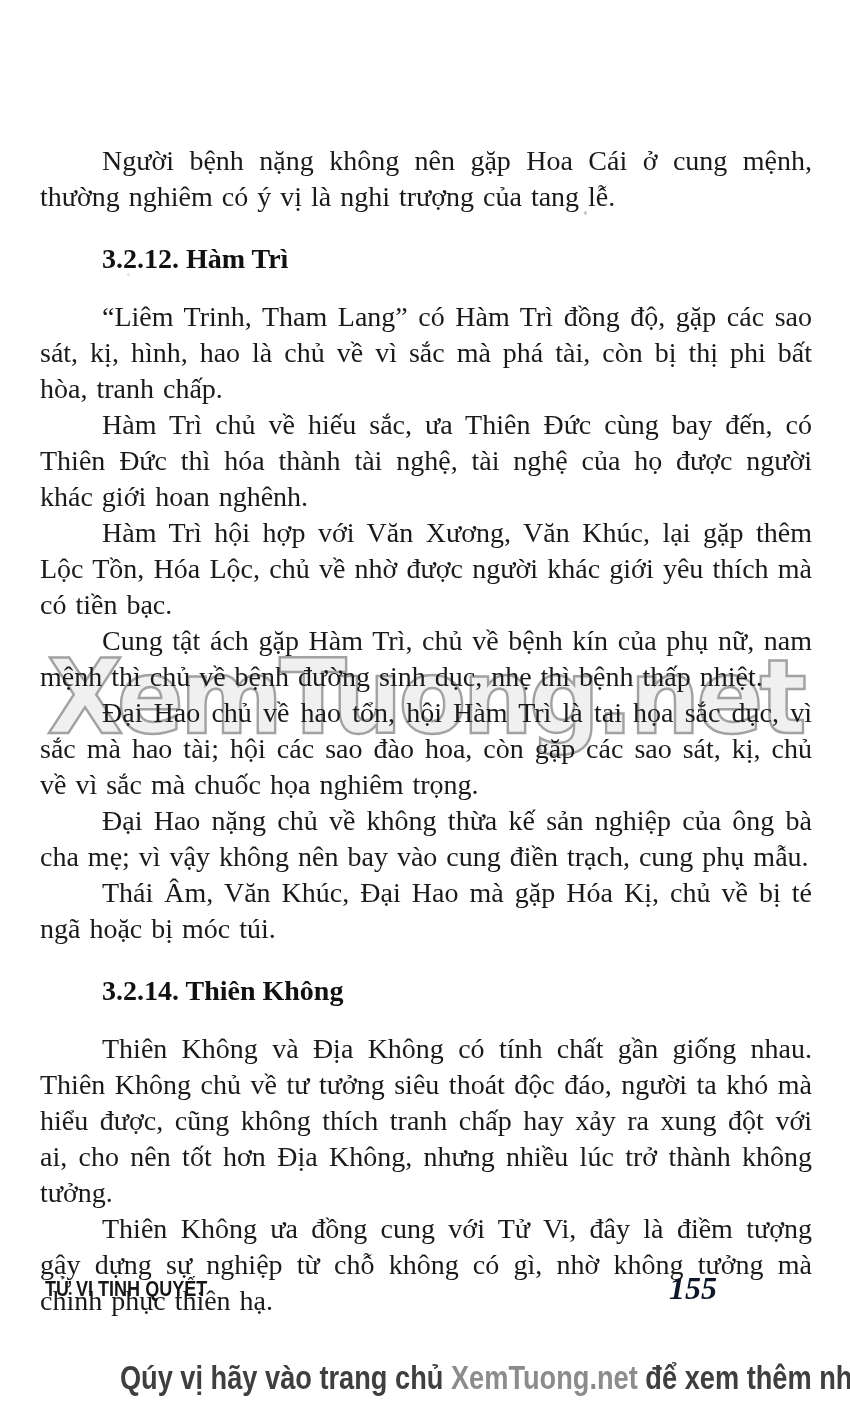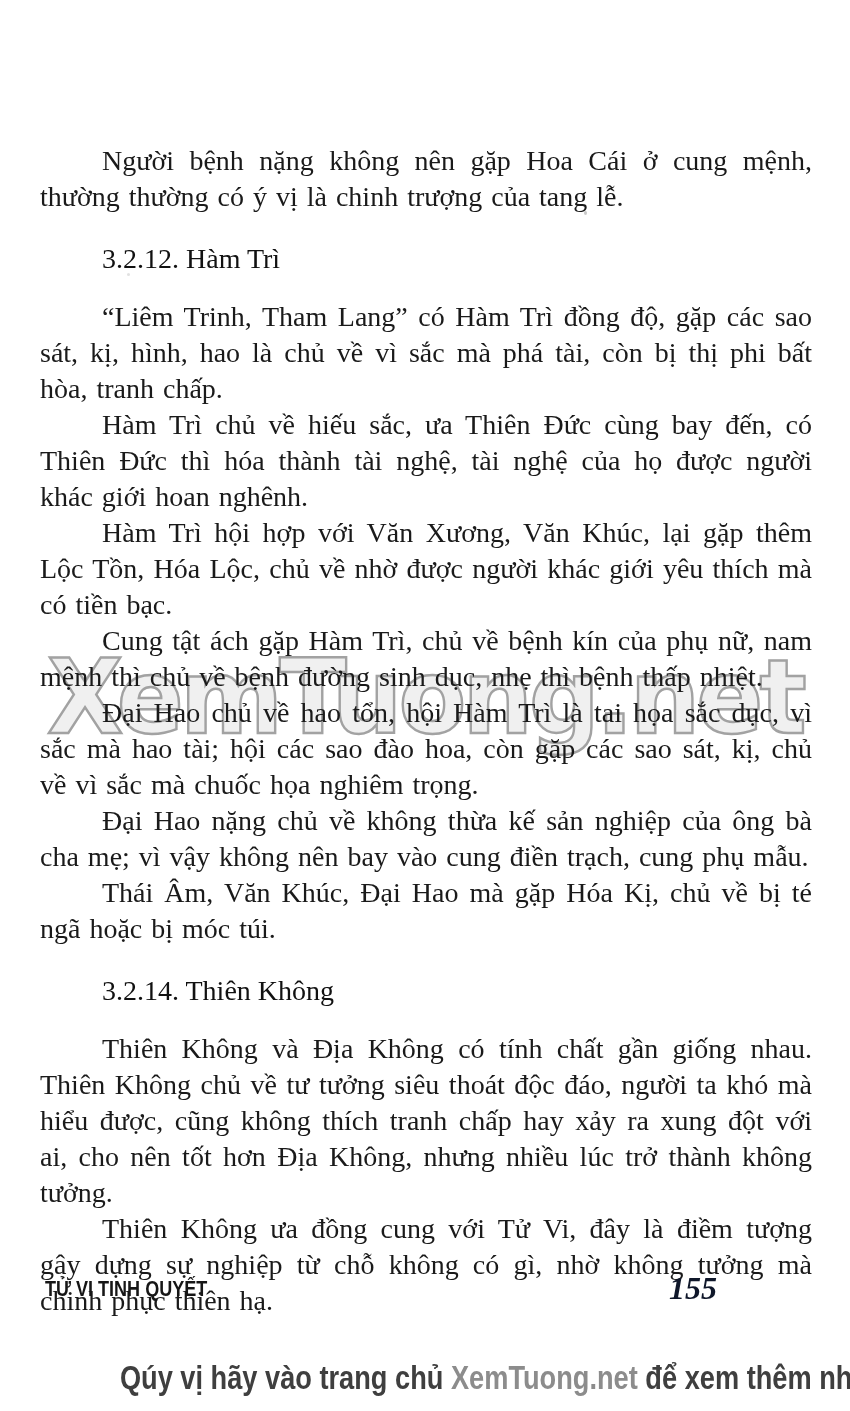--- a/index.html
+++ b/index.html
@@ -53,21 +53,21 @@
     line-height: 36px;
     text-align: justify;
     text-indent: 62px;
     word-spacing: 2px;
     color: #1a1a1a;
   }
 
   .heading {
     font-size: 28px;
     line-height: 36px;
-    font-weight: normal;
+    font-weight: bold;
     margin: 26px 0 22px 62px;
     color: #111111;
   }
 
   
   .footer {
     position: absolute;
     top: 1234px;
     left: 45px;
     width: 772px;
@@ -139,21 +139,21 @@
 <body>
 
 <div class="page">
 
   <div class="watermark">XemTuong.net</div>
 
   <div class="speck speck-1"></div>
   <div class="speck speck-2"></div>
 
   <div class="text-flow">
-    <p class="para">Người bệnh nặng không nên gặp Hoa Cái ở cung mệnh, thường thường có ý vị là chinh trượng của tang lễ.</p>
+    <p class="para">Người bệnh nặng không nên gặp Hoa Cái ở cung mệnh, thường nghiêm có ý vị là nghi trượng của tang lễ.</p>
     <h3 class="heading">3.2.12. Hàm Trì</h3>
     <p class="para">“Liêm Trinh, Tham Lang” có Hàm Trì đồng độ, gặp các sao sát, kị, hình, hao là chủ về vì sắc mà phá tài, còn bị thị phi bất hòa, tranh chấp.</p>
     <p class="para">Hàm Trì chủ về hiếu sắc, ưa Thiên Đức cùng bay đến, có Thiên Đức thì hóa thành tài nghệ, tài nghệ của họ được người khác giới hoan nghênh.</p>
     <p class="para">Hàm Trì hội hợp với Văn Xương, Văn Khúc, lại gặp thêm Lộc Tồn, Hóa Lộc, chủ về nhờ được người khác giới yêu thích mà có tiền bạc.</p>
     <p class="para">Cung tật ách gặp Hàm Trì, chủ về bệnh kín của phụ nữ, nam mệnh thì chủ về bệnh đường sinh dục, nhẹ thì bệnh thấp nhiệt.</p>
     <p class="para">Đại Hao chủ về hao tổn, hội Hàm Trì là tai họa sắc dục, vì sắc mà hao tài; hội các sao đào hoa, còn gặp các sao sát, kị, chủ về vì sắc mà chuốc họa nghiêm trọng.</p>
     <p class="para">Đại Hao nặng chủ về không thừa kế sản nghiệp của ông bà cha mẹ; vì vậy không nên bay vào cung điền trạch, cung phụ mẫu.</p>
     <p class="para">Thái Âm, Văn Khúc, Đại Hao mà gặp Hóa Kị, chủ về bị té ngã hoặc bị móc túi.</p>
     <h3 class="heading">3.2.14. Thiên Không</h3>
     <p class="para">Thiên Không và Địa Không có tính chất gần giống nhau. Thiên Không chủ về tư tưởng siêu thoát độc đáo, người ta khó mà hiểu được, cũng không thích tranh chấp hay xảy ra xung đột với ai, cho nên tốt hơn Địa Không, nhưng nhiều lúc trở thành không tưởng.</p>

